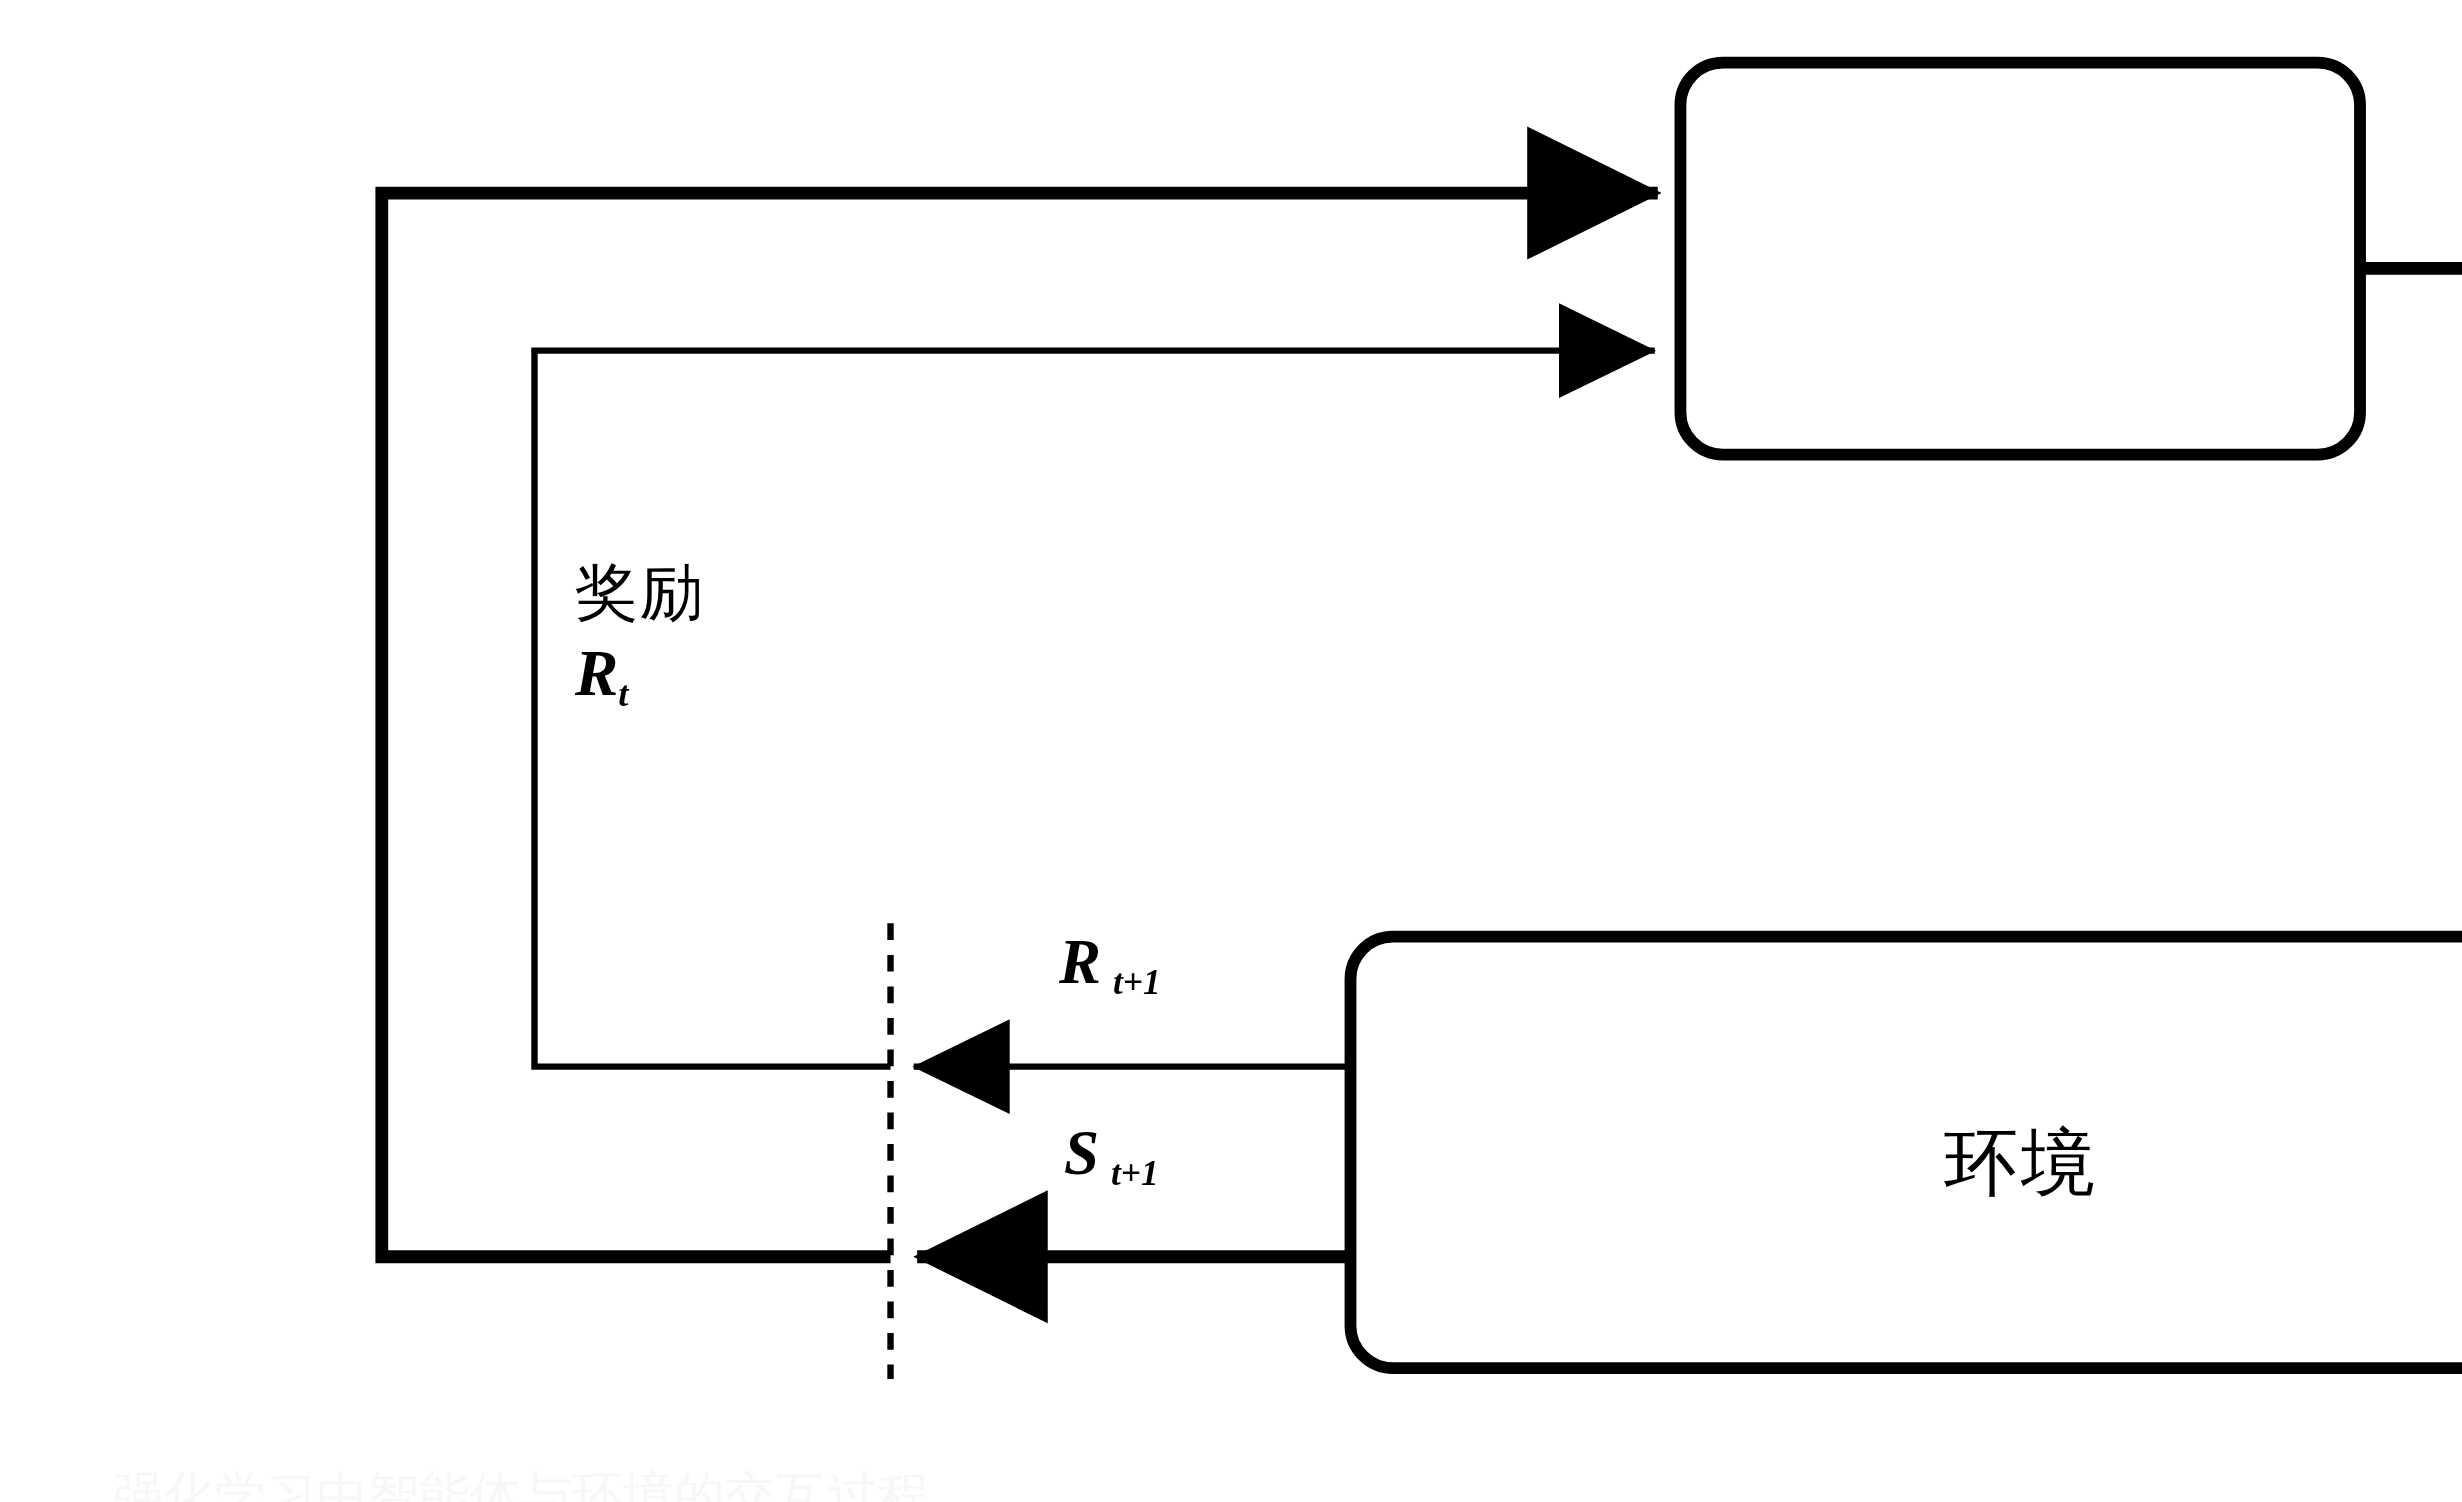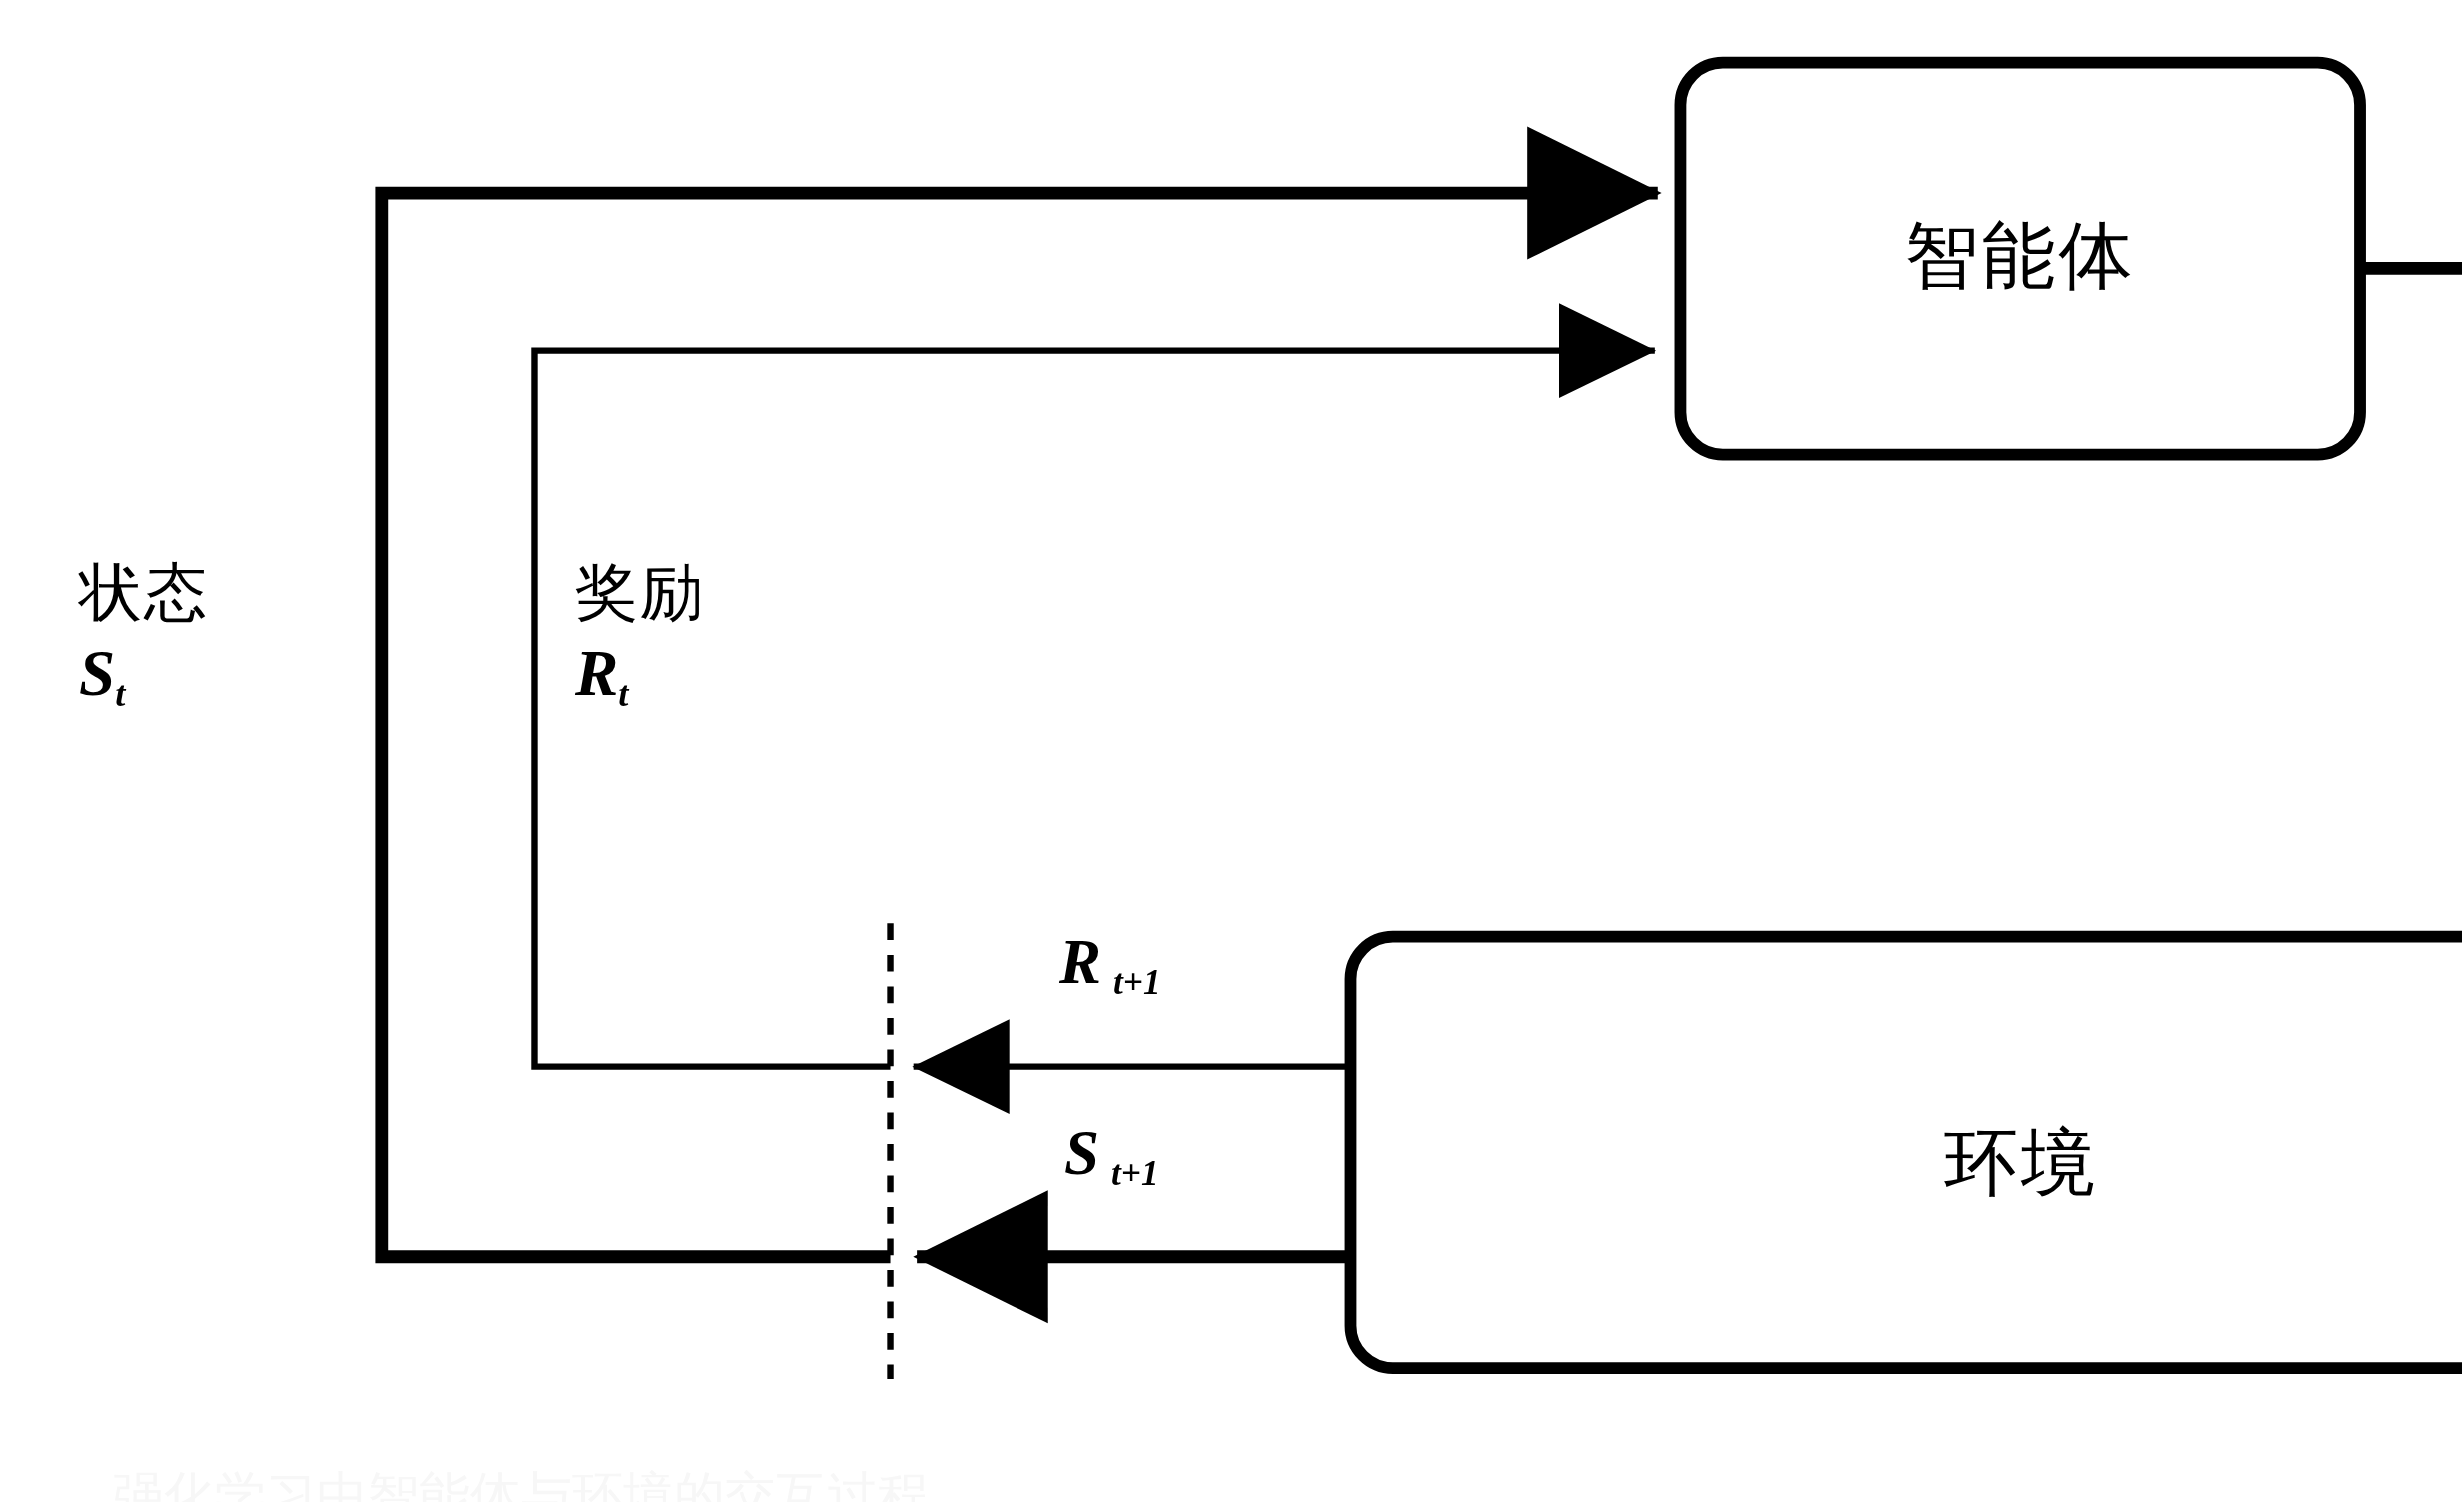--- a/index.html
+++ b/index.html
@@ -130,28 +130,23 @@
     <path d="M 4792 545 L 7140 545 L 7140 2342 L 5510 2342" fill="none" stroke="#000000" stroke-width="26" stroke-linejoin="miter" stroke-linecap="butt" marker-end="url(#arrow-thick-left)"></path>
 
     <path d="M 2742 2166 L 1855 2166" fill="none" stroke="#000000" stroke-width="13" stroke-linecap="butt" marker-end="url(#arrow-thin-left)"></path>
 
     <path d="M 2742 2552 L 1862 2552" fill="none" stroke="#000000" stroke-width="26" stroke-linecap="butt" marker-end="url(#arrow-thick-left)"></path>
 
     <line x1="1808" y1="1875" x2="1808" y2="2800" stroke="#000000" stroke-width="13" stroke-dasharray="34 30"></line>
 
   </svg>
 
-  <div class="box-label node-label" style="left:1680px; top:207px; width:680px;">智能体</div>
 
   <div class="box-label node-label" style="left:1350px; top:1114px; width:1342px;">环境</div>
 
-  <div class="side-label" style="left:79px; top:561px;">
-    <span class="cn">状态</span>
-    <span class="sym"><span>S</span><sub>t</sub></span>
-  </div>
 
   <div class="side-label" style="left:575px; top:561px;">
     <span class="cn">奖励</span>
     <span class="sym"><span>R</span><sub>t</sub></span>
   </div>
 
   <div class="edge-label" style="left:1059px; top:931px;"><span>R</span><sub>t+1</sub></div>
 
   <div class="edge-label" style="left:1064px; top:1122px;"><span>S</span><sub>t+1</sub></div>
 

